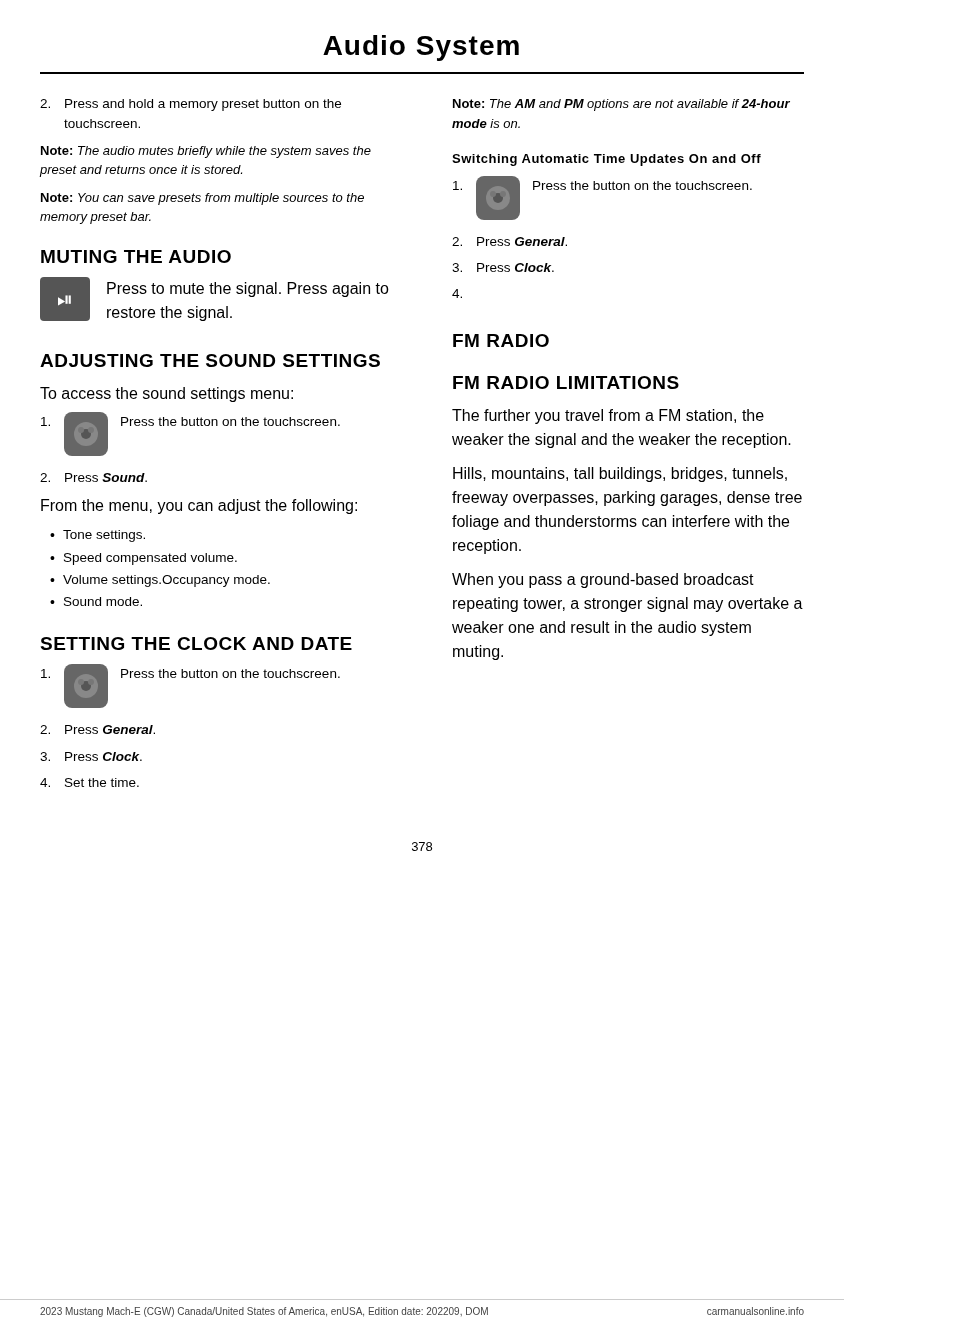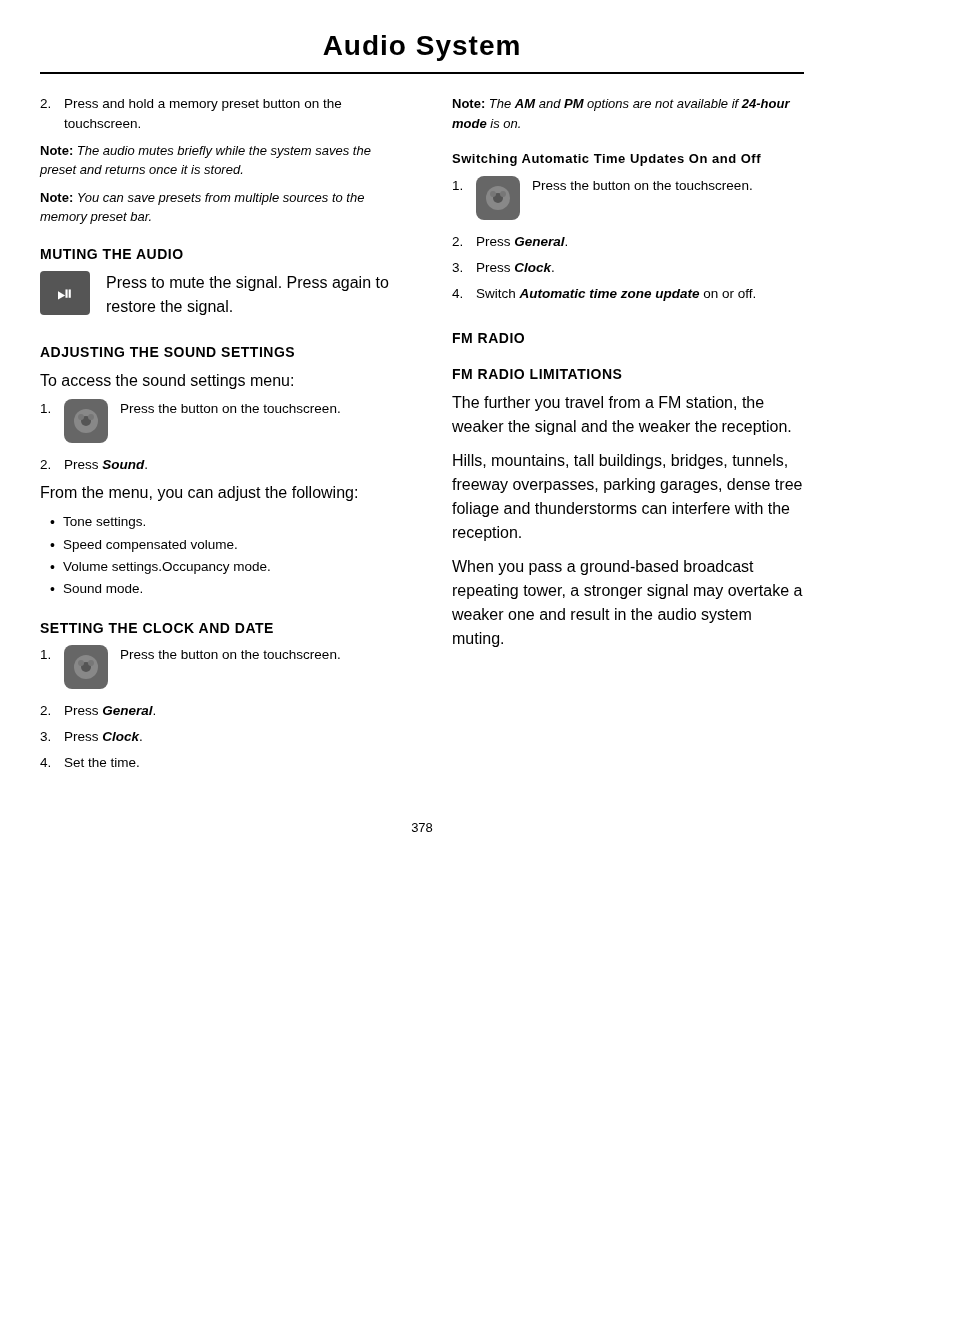--- a/index.html
+++ b/index.html
@@ -38,21 +38,21 @@
     .col-left {
       flex: 1;
       padding-right: 15px;
     }
     .col-right {
       flex: 1;
       padding-left: 15px;
       border-left: none;
     }
     .section-heading {
-      font-size: 14px;
+      font-size: 19px;
       font-weight: 900;
       text-transform: uppercase;
       letter-spacing: 0.5px;
       margin: 18px 0 8px 0;
       line-height: 1.3;
     }
     p {
       font-size: 16px;
       line-height: 1.5;
       margin-bottom: 6px;
@@ -317,34 +317,35 @@
           </span>
         </li>
         <li>
           <span class="list-num">3.</span>
           <span>
             <span>Press </span><span class="bold-italic">Clock</span><span>.</span>
           </span>
         </li>
         <li>
           <span class="list-num">4.</span>
-          <span>
-            <span>Switch </span><span class="bold-italic">Automatic time zone update</span><span> on or off.</span>
-          </span>
         </li>
       </ol>
 
       <div class="section-heading" style="margin-top:24px;">FM RADIO</div>
 
       <div class="section-heading">FM RADIO LIMITATIONS</div>
 
       <p>The further you travel from a FM station, the weaker the signal and the weaker the reception.</p>
       <p style="margin-top:10px;">Hills, mountains, tall buildings, bridges, tunnels, freeway overpasses, parking garages, dense tree foliage and thunderstorms can interfere with the reception.</p>
       <p style="margin-top:10px;">When you pass a ground-based broadcast repeating tower, a stronger signal may overtake a weaker one and result in the audio system muting.</p>
 
     </div>
 
   </div>
 
   <div class="page-num">378</div>
 
+  <div class="footer">
+    <span>2023 Mustang Mach-E (CGW) Canada/United States of America, enUSA, Edition date: 202209, DOM</span>
+    <span>carmanualsonline.info</span>
+  </div>
 
 </div>
 
 </body></html>

